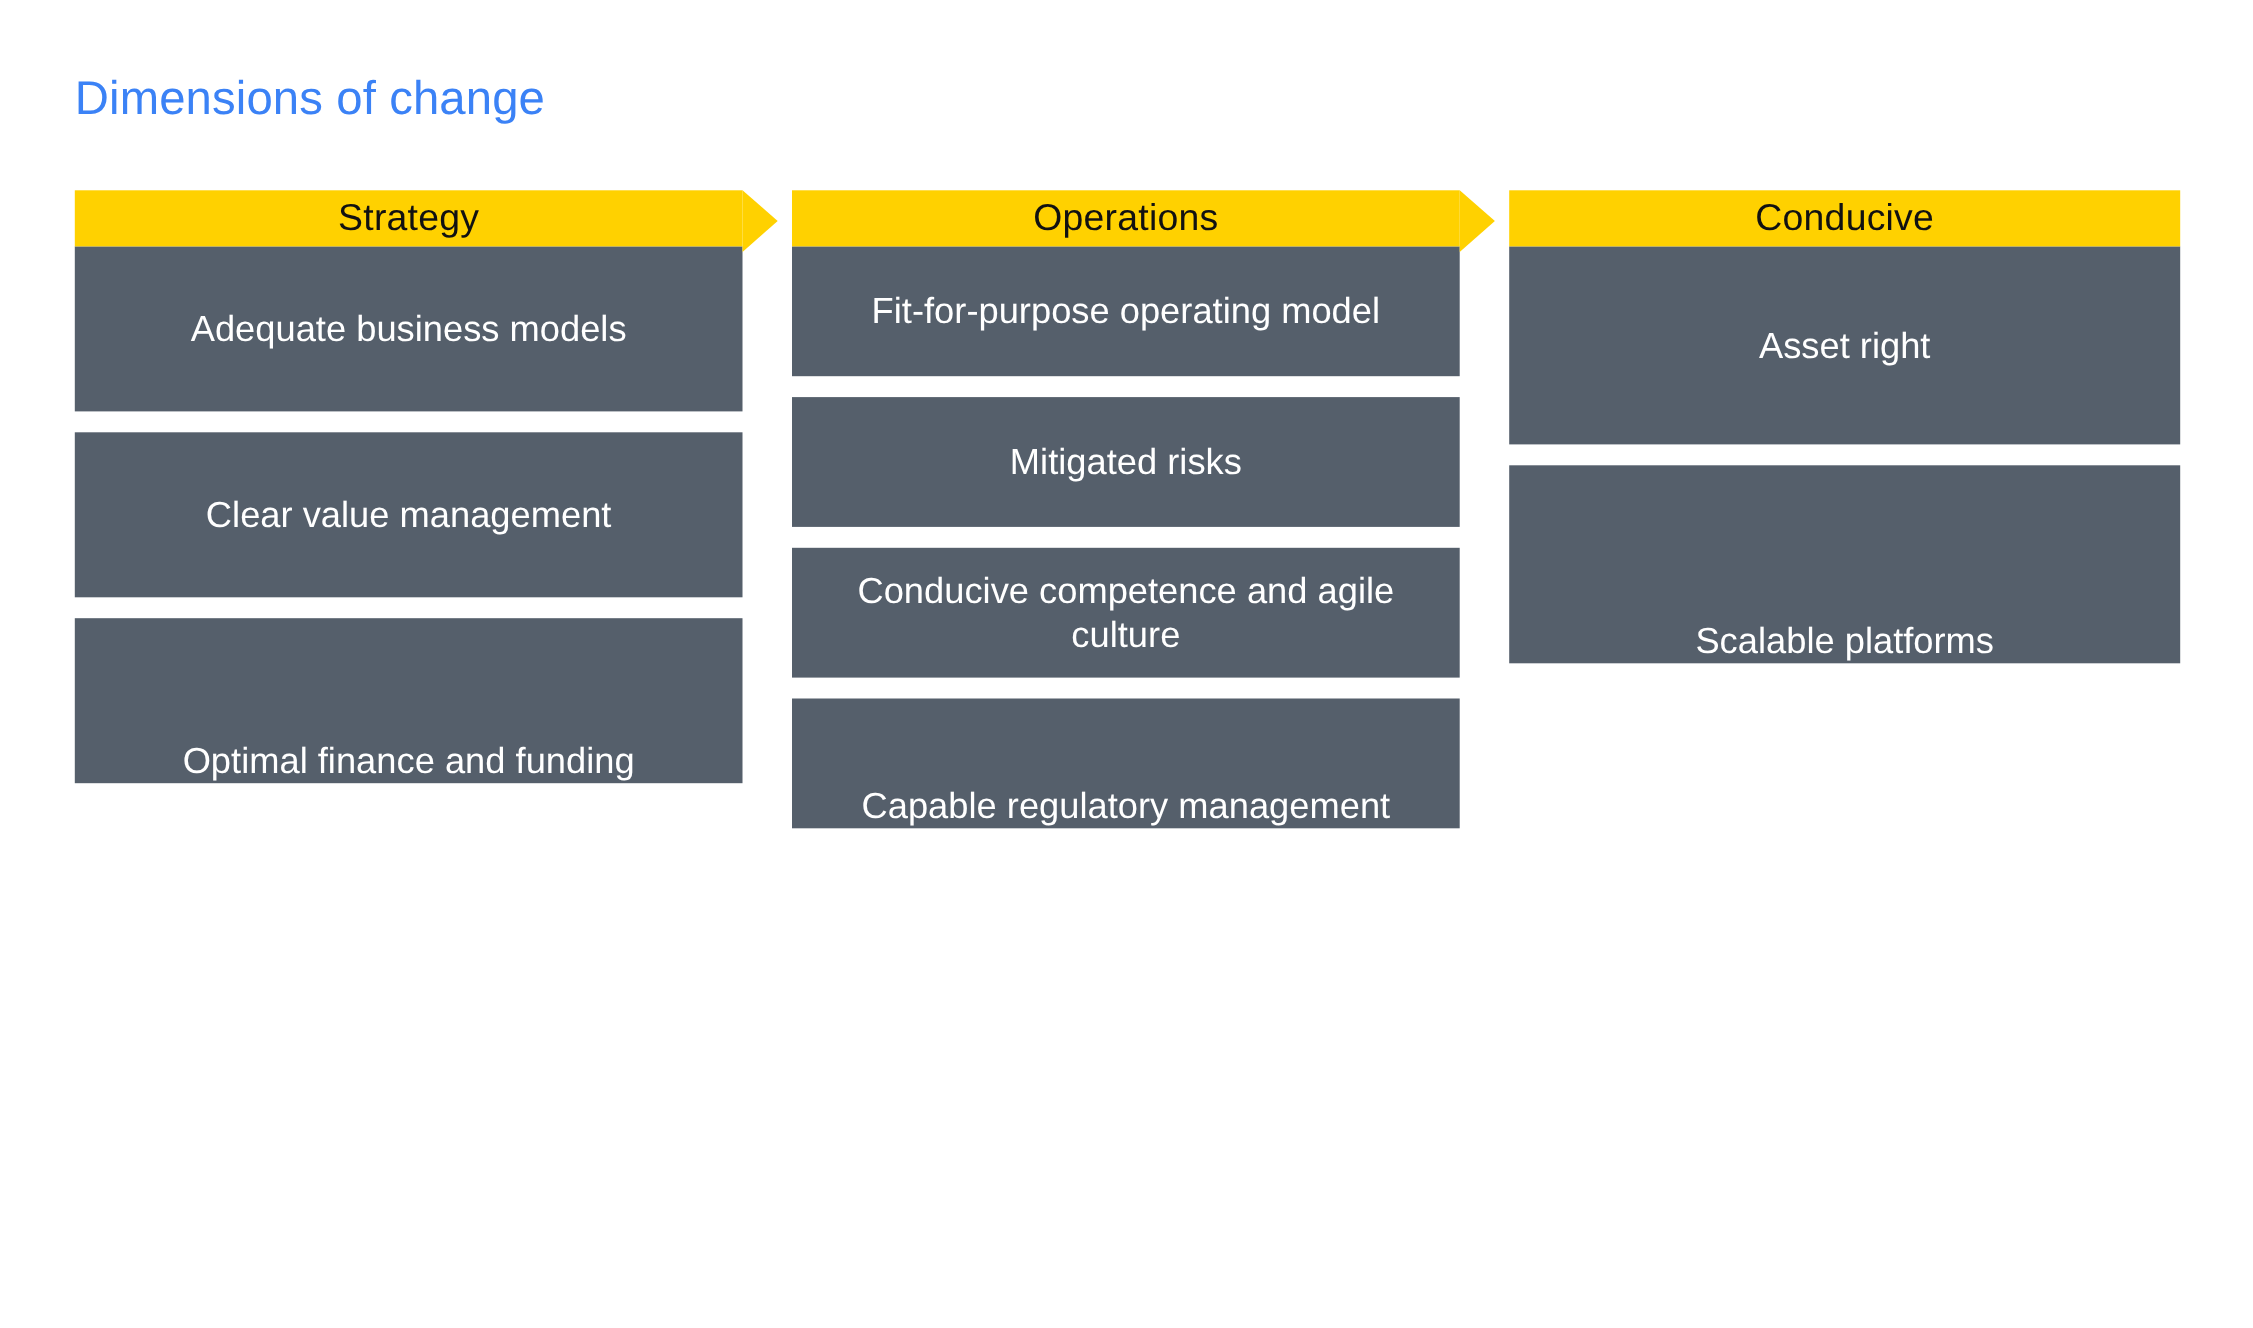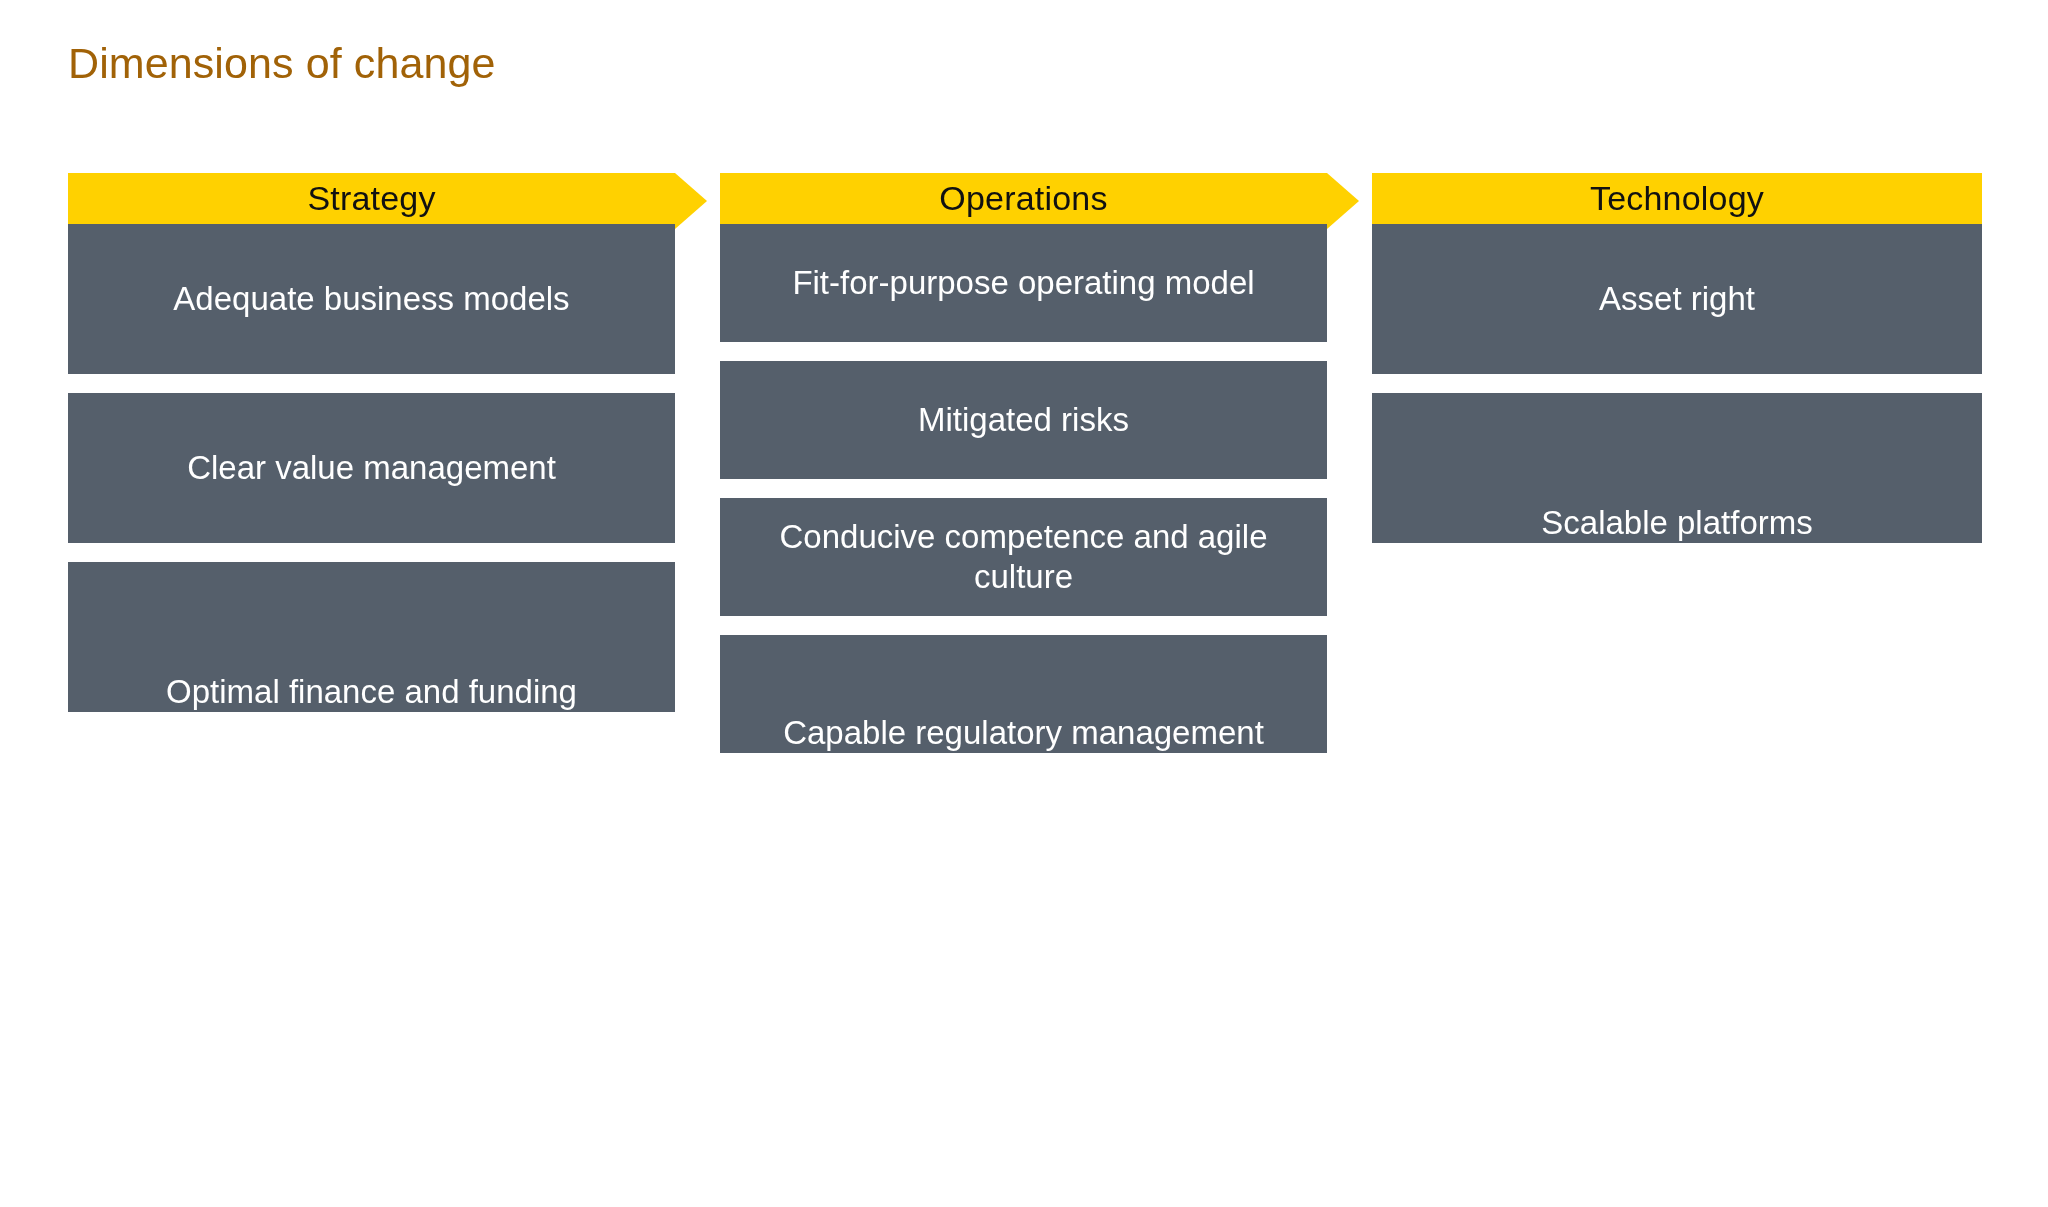--- a/index.html
+++ b/index.html
@@ -17,24 +17,24 @@
     width: 2048px;
     height: 1207px;
     background: #ffffff;
     overflow: hidden;
   }
 
   
   #page-title {
     position: absolute;
     left: 68px;
-    top: 39px;
+    top: 66px;
     font-size: 43px;
     line-height: 1.15;
-    color: #a16207;
+    color: #3b82f6;
     font-weight: 400;
     letter-spacing: 0.1px;
     white-space: nowrap;
   }
 
   
   .column {
     position: absolute;
     top: 173px;
   }
@@ -89,21 +89,21 @@
     font-weight: 400;
     padding: 0 18px;
     box-sizing: border-box;
     margin-bottom: 19px;
   }
   .item-box:last-child { margin-bottom: 0; align-items: flex-end; }
 
   
   #column-strategy   .item-box { height: 150px; }
   #column-operations .item-box { height: 118px; }
-  #column-technology .item-box { height: 150px; }
+  #column-technology .item-box { height: 180px; }
 
   .item-text { display: block; }
 </style>
 </head>
 <body>
 
 <div id="canvas">
 
   <div id="page-title">Dimensions of change</div>
 
@@ -140,21 +140,21 @@
         <span class="item-text">Conducive competence and agile culture</span>
       </div>
       <div class="item-box">
         <span class="item-text">Capable regulatory management</span>
       </div>
     </div>
   </div>
 
   <div class="column" id="column-technology">
     <div class="col-header">
-      <span class="col-header-label">Technology</span>
+      <span class="col-header-label">Conducive</span>
     </div>
     <div class="items">
       <div class="item-box">
         <span class="item-text">Asset right</span>
       </div>
       <div class="item-box">
         <span class="item-text">Scalable platforms</span>
       </div>
     </div>
   </div>

